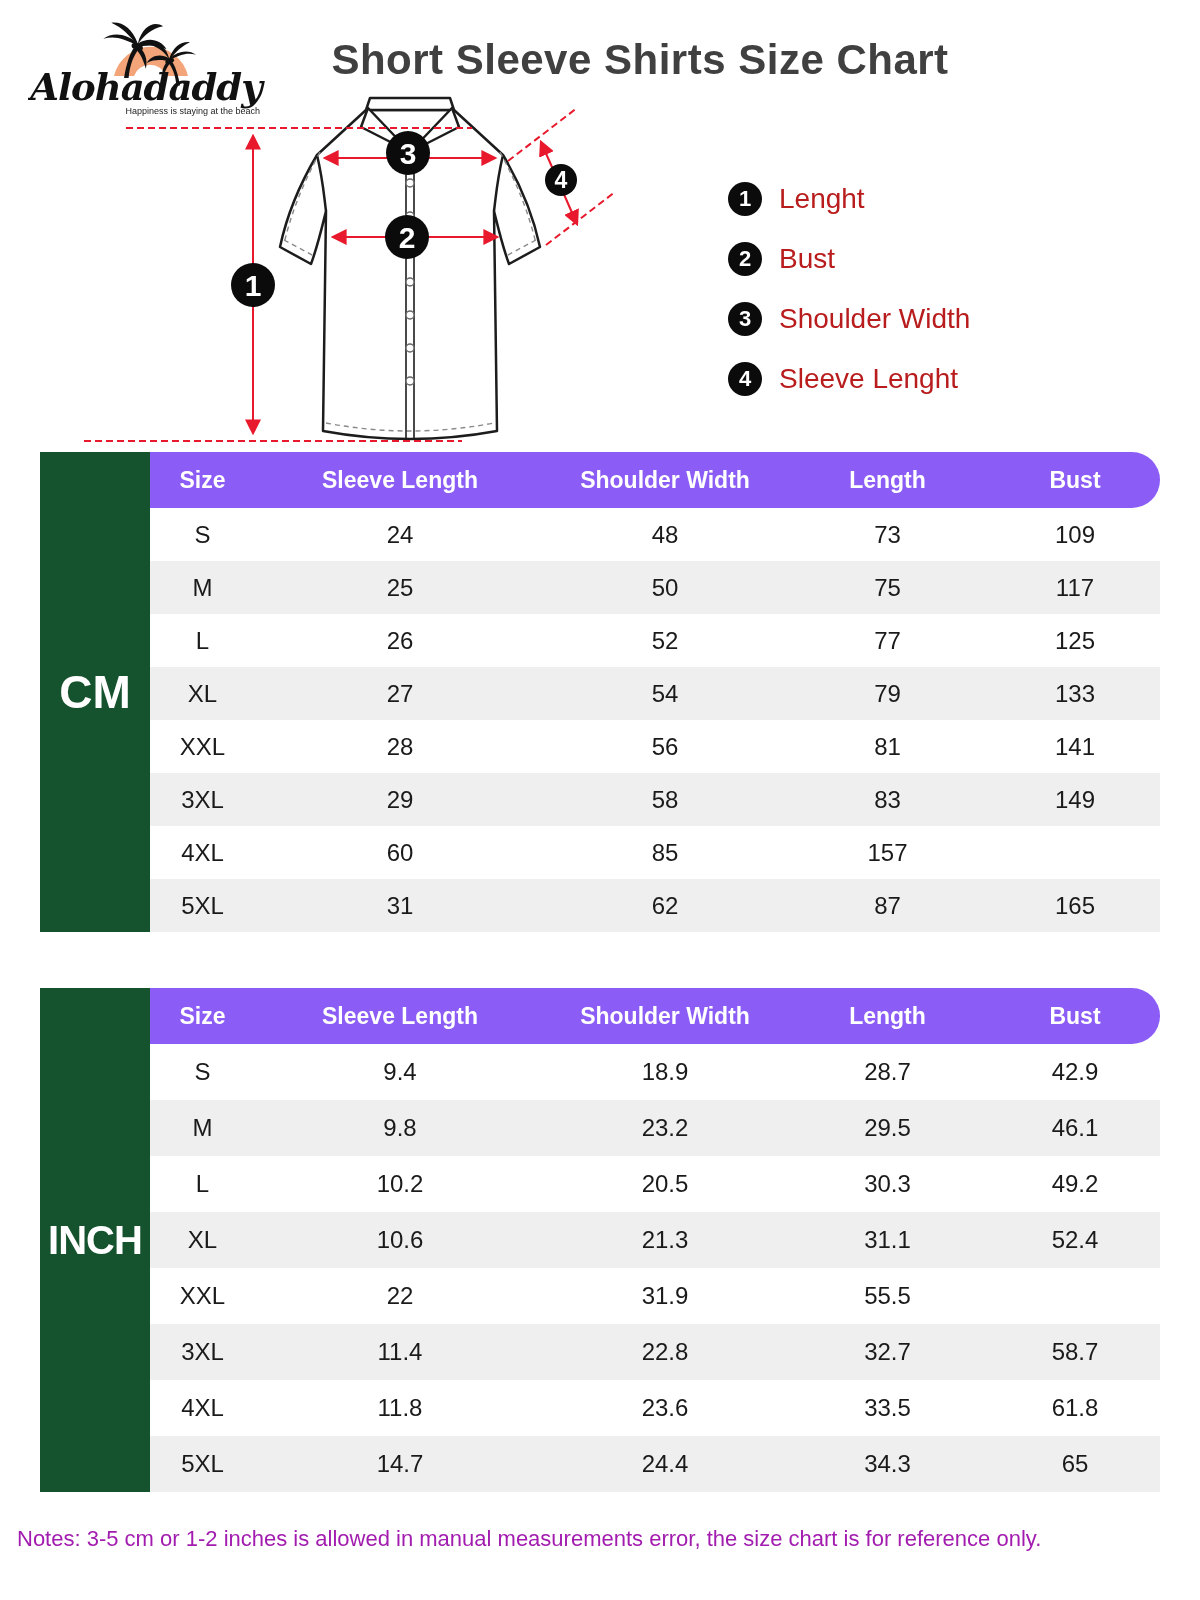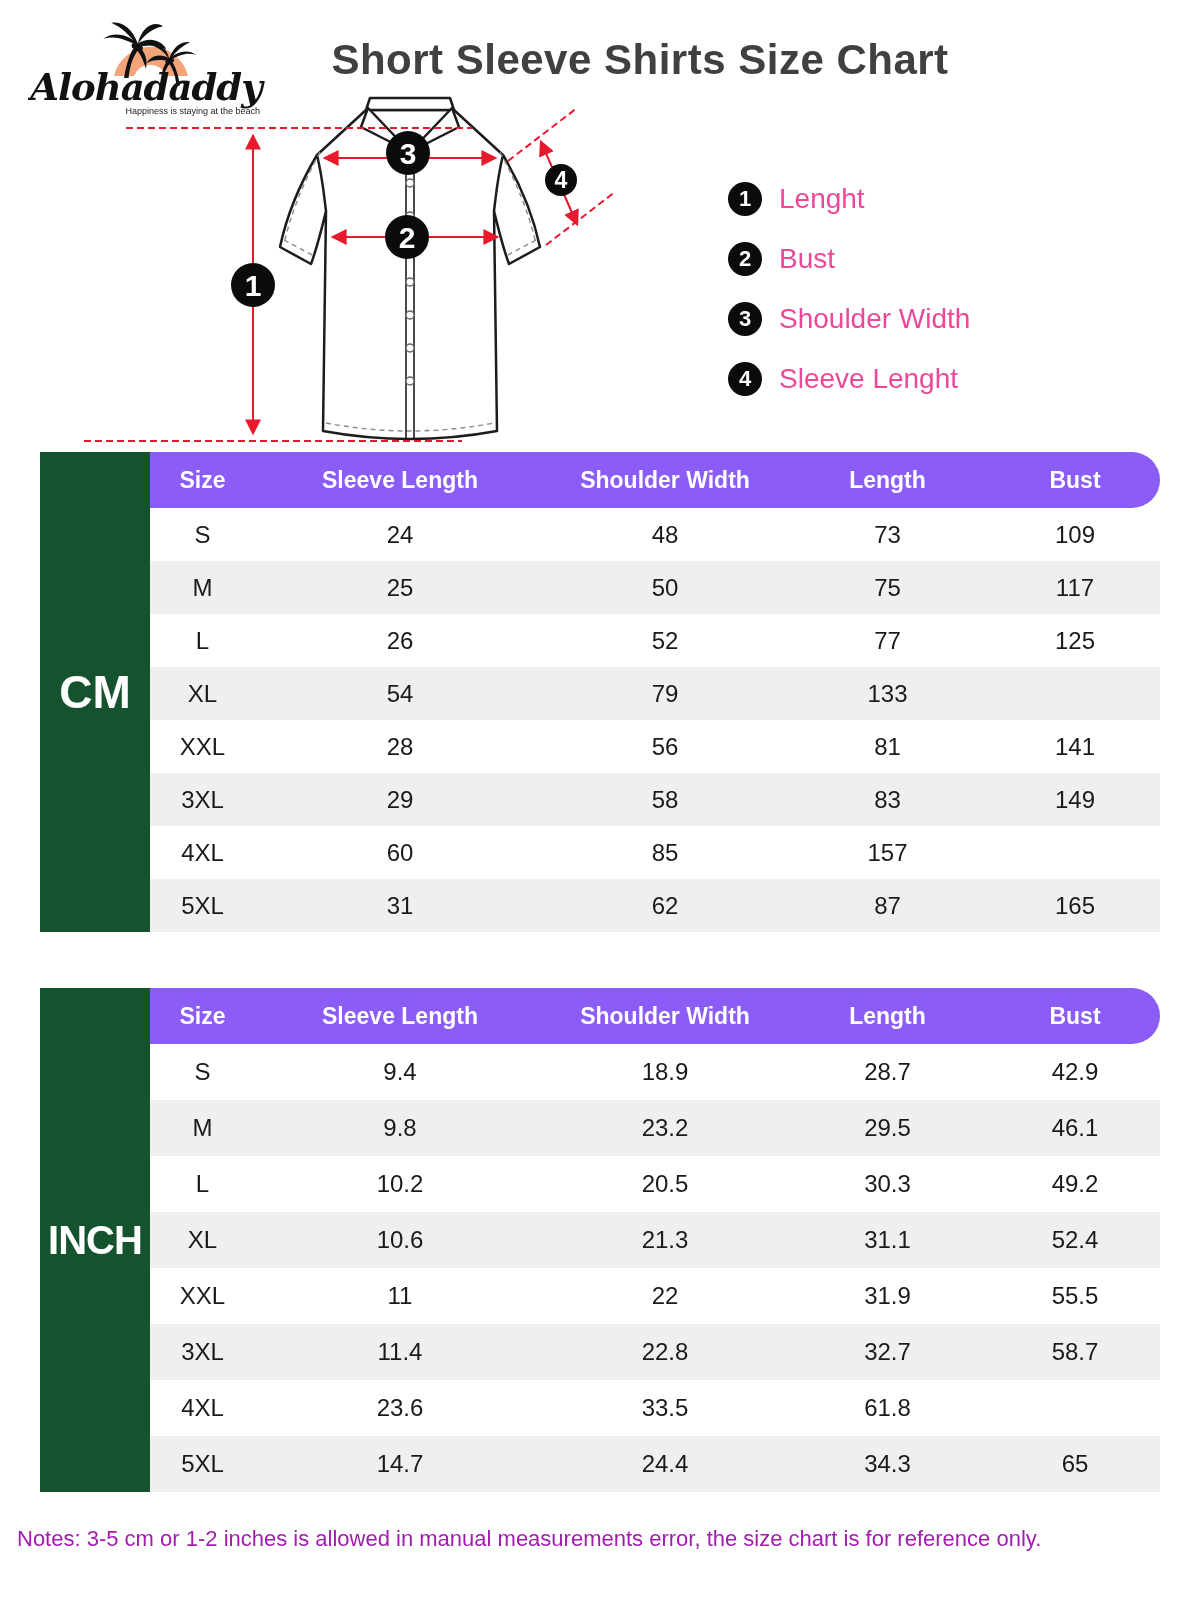--- a/index.html
+++ b/index.html
@@ -21,21 +21,21 @@
 
   
   .diagram { position:absolute; left:80px; top:95px; width:540px; height:360px; }
   .legend { position:absolute; left:728px; top:182px; }
   .legend-item { display:flex; align-items:center; margin-bottom:26px; }
   .legend-badge {
     width:34px; height:34px; border-radius:50%; background:#0b0b0b; color:#fff;
     font-size:22px; font-weight:bold; display:flex; align-items:center; justify-content:center;
     flex:0 0 34px;
   }
-  .legend-label { margin-left:17px; font-size:28px; color:#ec4899; }
+  .legend-label { margin-left:17px; font-size:28px; color:#b91c1c; }
 
   
   .size-table { position:absolute; left:40px; width:1120px; display:flex; }
   .size-table.cm { top:452px; height:480px; }
   .size-table.inch { top:988px; height:504px; }
   .side-bar {
     width:110px; background:#14532d; color:#fff; display:flex;
     align-items:center; justify-content:center;
     font-weight:bold; flex:0 0 110px;
   }
@@ -220,20 +220,21 @@
           </div>
           <div class="tr">
             <div class="td">L</div>
             <div class="td">26</div>
             <div class="td">52</div>
             <div class="td">77</div>
             <div class="td">125</div>
           </div>
           <div class="tr alt">
             <div class="td">XL</div>
+            <div class="td">27</div>
             <div class="td">54</div>
             <div class="td">79</div>
             <div class="td">133</div>
           </div>
           <div class="tr">
             <div class="td">XXL</div>
             <div class="td">28</div>
             <div class="td">56</div>
             <div class="td">81</div>
             <div class="td">141</div>
@@ -296,34 +297,34 @@
           </div>
           <div class="tr alt">
             <div class="td">XL</div>
             <div class="td">10.6</div>
             <div class="td">21.3</div>
             <div class="td">31.1</div>
             <div class="td">52.4</div>
           </div>
           <div class="tr">
             <div class="td">XXL</div>
-            <div class="td">11</div>
             <div class="td">22</div>
             <div class="td">31.9</div>
             <div class="td">55.5</div>
           </div>
           <div class="tr alt">
             <div class="td">3XL</div>
             <div class="td">11.4</div>
             <div class="td">22.8</div>
             <div class="td">32.7</div>
             <div class="td">58.7</div>
           </div>
           <div class="tr">
             <div class="td">4XL</div>
+            <div class="td">11.8</div>
             <div class="td">23.6</div>
             <div class="td">33.5</div>
             <div class="td">61.8</div>
           </div>
           <div class="tr alt">
             <div class="td">5XL</div>
             <div class="td">14.7</div>
             <div class="td">24.4</div>
             <div class="td">34.3</div>
             <div class="td">65</div>

